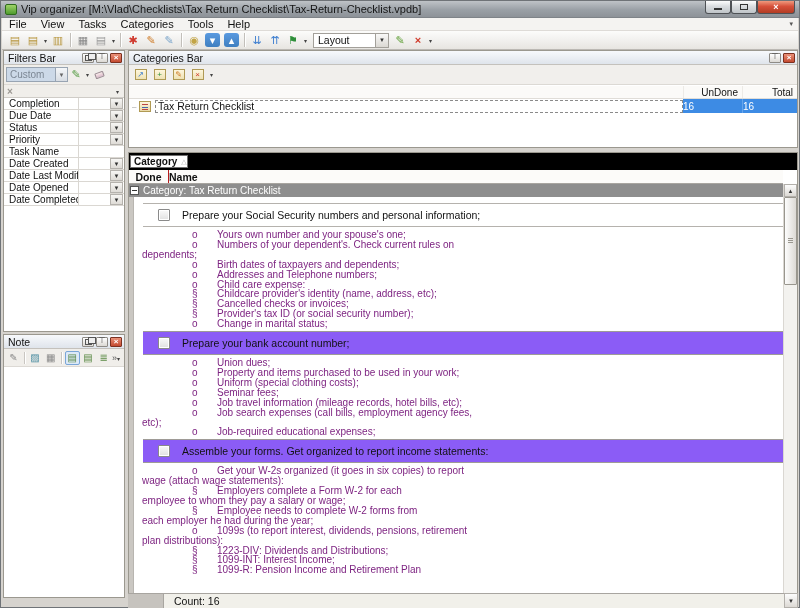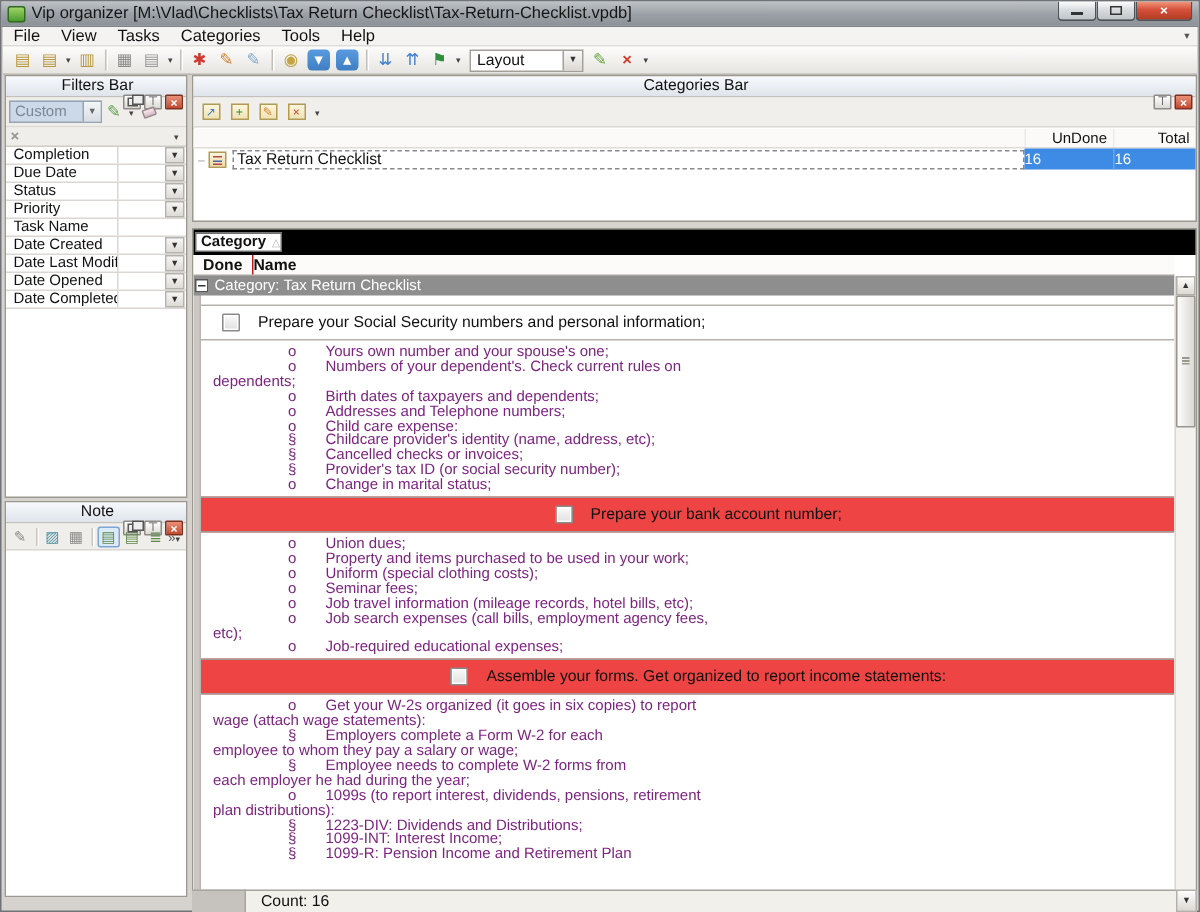--- a/index.html
+++ b/index.html
@@ -31,21 +31,21 @@
   .tbtn{width:18px;height:16px;display:flex;align-items:center;justify-content:center;font-size:11px;line-height:16px;border-radius:2px;flex:none;}
   .tbtn.boxed{width:15px;height:14px;margin:0 2px;border-radius:3px;}
   .tdd{font-size:6px;color:#444;width:7px;text-align:center;flex:none;}
   .tsep{width:1px;height:14px;background:#c2bfba;box-shadow:1px 0 0 #fff;margin:0 3px;flex:none;}
   .tcombo{display:flex;width:76px;height:15px;border:1px solid #a3a09a;background:#fff;margin:0 2px 0 4px;align-items:center;flex:none;}
   .tcombo .cval{flex:1;font-size:10.5px;padding-left:4px;}
   .tcombo .cdd{width:13px;height:100%;border-left:1px solid #a3a09a;background:linear-gradient(#f9f9f8,#dbd8d3);font-size:6px;display:flex;align-items:center;justify-content:center;color:#333;}
 
   
   .panel{position:absolute;background:#fff;border:1px solid #9b988f;}
-  .panel-hd{height:14px;background:linear-gradient(#f7f9fc,#dfe4eb);border-bottom:1px solid #c4c1bc;display:flex;align-items:center;padding:0 2px 0 4px;font-size:10.5px;flex-direction:column;}
+  .panel-hd{height:14px;background:linear-gradient(#f7f9fc,#dfe4eb);border-bottom:1px solid #c4c1bc;display:flex;align-items:center;padding:0 2px 0 4px;font-size:10.5px;}
   .hd-btns{margin-left:auto;display:flex;gap:2px;}
   .hd-btn{width:12px;height:10px;border:1px solid #8e8b86;background:linear-gradient(#ffffff,#dcd9d4);display:flex;align-items:center;justify-content:center;font-size:7px;color:#333;border-radius:1px;}
   .hd-btn.close{background:linear-gradient(#ea9078,#c44a30);border-color:#7c3020;color:#fff;font-weight:bold;font-size:8px;}
   .float-ic{position:relative;width:7px;height:6px;border:1px solid #555;}
   .float-ic::after{content:"";position:absolute;left:2px;top:-3px;width:6px;height:5px;border:1px solid #555;background:#eee;}
   .pin-ic{display:inline-block;transform:translateY(-1px);font-size:8px;color:#444;}
 
   
   .ftb1{height:20px;background:#f0eeea;border-bottom:1px solid #dcd9d4;display:flex;align-items:center;padding:0 2px;}
   .fcombo{display:flex;width:62px;height:15px;border:1px solid #98a4b2;background:#ccd9e8;align-items:center;}
@@ -92,23 +92,23 @@
   .gb-btn .tri{font-size:7px;color:#b0b0b0;font-weight:normal;}
   .grid-hd{position:absolute;left:0;right:14px;top:17px;height:14px;background:#fcfbf9;border-bottom:1px solid #a8a5a0;display:flex;font-size:10.5px;font-weight:bold;}
   .hd-done{width:40px;text-align:center;padding-top:1px;border-right:1px solid #b91c1c;}
   .hd-name{flex:1;text-align:left;padding-top:1px;}
   .grid-body{position:absolute;left:0;right:14px;top:31px;bottom:0;overflow:hidden;background:#fff;}
   .strip{position:absolute;left:0;top:0;bottom:0;width:5px;background:#cac7c2;border-right:1px solid #b8b5b0;}
   .group-row{height:13px;background:#8e8e8e;color:#fff;display:flex;align-items:center;padding-left:14px;font-size:10px;position:relative;}
   .collapse-box{position:absolute;left:1px;top:2px;width:9px;height:9px;background:#fff;border:1px solid #555;}
   .collapse-box::after{content:"";position:absolute;left:1px;right:1px;top:3px;height:1px;background:#333;}
   .ggap{height:6px;}
-  .task-row{height:24px;margin-left:4px;border-top:1px solid #b5b2ad;border-bottom:1px solid #b5b2ad;display:flex;align-items:center;background:#fff;}
+  .task-row{height:24px;margin-left:14px;border-top:1px solid #b5b2ad;border-bottom:1px solid #b5b2ad;display:flex;align-items:center;background:#fff;}
   .task-row + .task-row{margin-top:1px;}
-  .task-row.shaded{background:#ef4444;border-color:#9e9b96;justify-content:center;}
+  .task-row.shaded{background:#8b5cf6;border-color:#9e9b96;}
   .cb{width:12px;height:12px;margin-left:15px;border:1px solid #8a8a8a;background:linear-gradient(#fafafa,#e0e0e0);border-radius:1px;box-shadow:inset 0 0 0 1px #fff;flex:none;}
   .task-name{margin-left:12px;font-size:10.5px;white-space:nowrap;overflow:hidden;}
   .sub-block{margin-left:6px;padding:3px 0 2px 0;color:#7d2381;font-size:10px;line-height:9.9px;}
   .sub-line{padding-left:7px;white-space:nowrap;}
   .sub-line .b{display:inline-block;margin-left:50px;width:25px;}
 
   
   .vscroll{position:absolute;right:0;top:31px;bottom:0;width:14px;background:#f3f2ef;border-left:1px solid #dad7d2;}
   .vs-btn{height:13px;border:1px solid #b3b0ab;background:linear-gradient(#fdfdfd,#dcd9d4);font-size:6px;color:#333;display:flex;align-items:center;justify-content:center;}
   .vs-thumb{position:absolute;left:0;right:0;top:13px;height:88px;border:1px solid #99968e;border-radius:1px;background:linear-gradient(90deg,#fdfdfd,#dcd9d4);}

